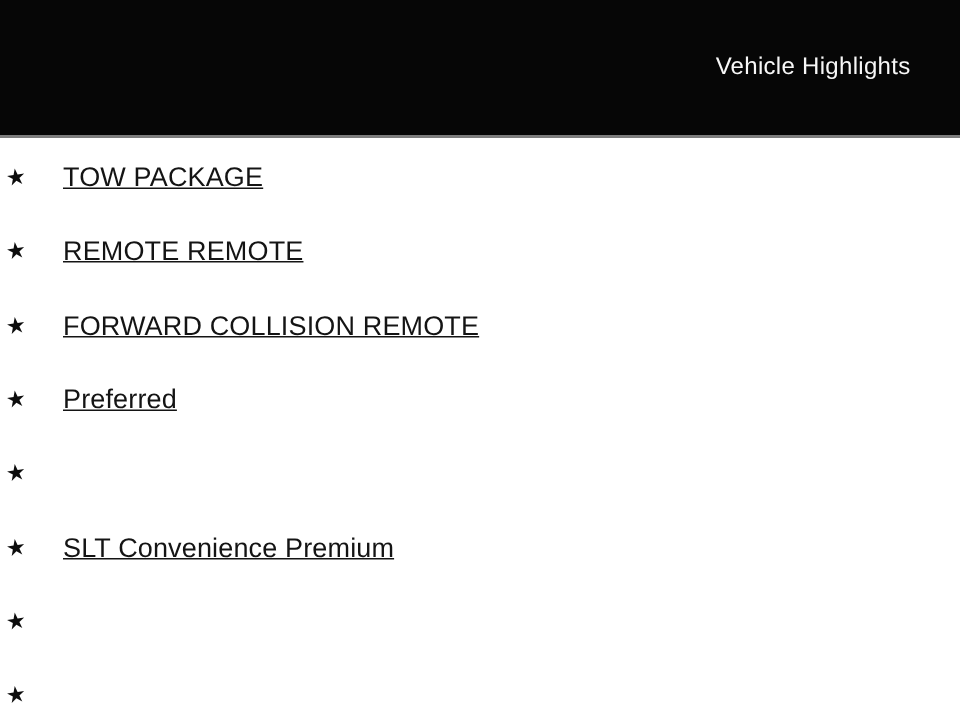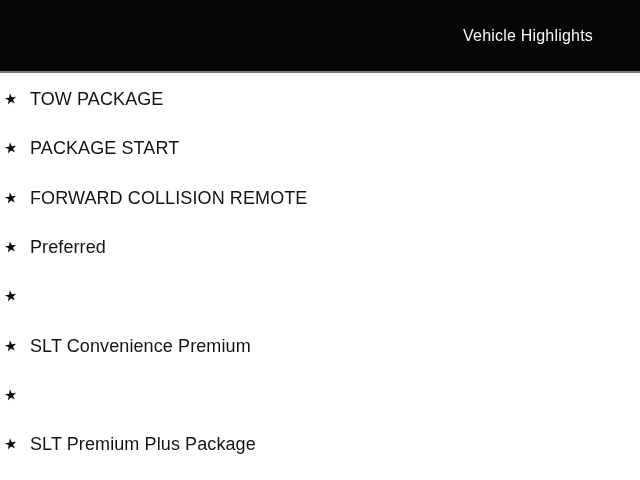--- a/index.html
+++ b/index.html
@@ -13,27 +13,27 @@
   }
   .page {
     width: 640px;
     height: 480px;
     background: #ffffff;
     position: relative;
   }
   .header {
     box-sizing: border-box;
     width: 640px;
-    height: 73px;
+    height: 92px;
     background: #060606;
     border-bottom: 2px solid #7d7d7d;
     display: flex;
     align-items: center;
     justify-content: flex-end;
-    padding-right: 47px;
+    padding-right: 33px;
   }
   .header-title {
     color: #f7f7f7;
     font-size: 16px;
     letter-spacing: 0.2px;
     font-weight: 400;
   }
   .list {
     padding-top: 2px;
   }
@@ -47,46 +47,47 @@
     font-family: "DejaVu Sans", sans-serif;
     font-size: 15px;
     line-height: 1;
     color: #0c0c0c;
     width: 14px;
     display: inline-block;
     transform: rotate(-8deg);
     flex: 0 0 auto;
   }
   .label {
-    margin-left: 12px;
+    margin-left: 24px;
     font-size: 18px;
     color: #141414;
     letter-spacing: 0.1px;
     white-space: nowrap;
+    text-decoration: underline;
   }
 </style>
 </head>
 <body>
 
 <div class="page">
 
   <div class="header">
     <span class="header-title">Vehicle Highlights</span>
   </div>
 
   <div class="list">
 
     <div class="item">
       <span class="star">★</span>
       <span class="label">TOW PACKAGE</span>
     </div>
 
     <div class="item">
       <span class="star">★</span>
-      <span class="label">PACKAGE START</span>
+      <span class="label">REMOTE REMOTE</span>
     </div>
 
     <div class="item">
       <span class="star">★</span>
       <span class="label">FORWARD COLLISION REMOTE</span>
     </div>
 
     <div class="item">
       <span class="star">★</span>
       <span class="label">Preferred</span>
@@ -100,17 +101,16 @@
       <span class="star">★</span>
       <span class="label">SLT Convenience Premium</span>
     </div>
 
     <div class="item">
       <span class="star">★</span>
     </div>
 
     <div class="item">
       <span class="star">★</span>
-      <span class="label">SLT Premium Plus Package</span>
     </div>
 
   </div>
 </div>
 
 </body></html>

